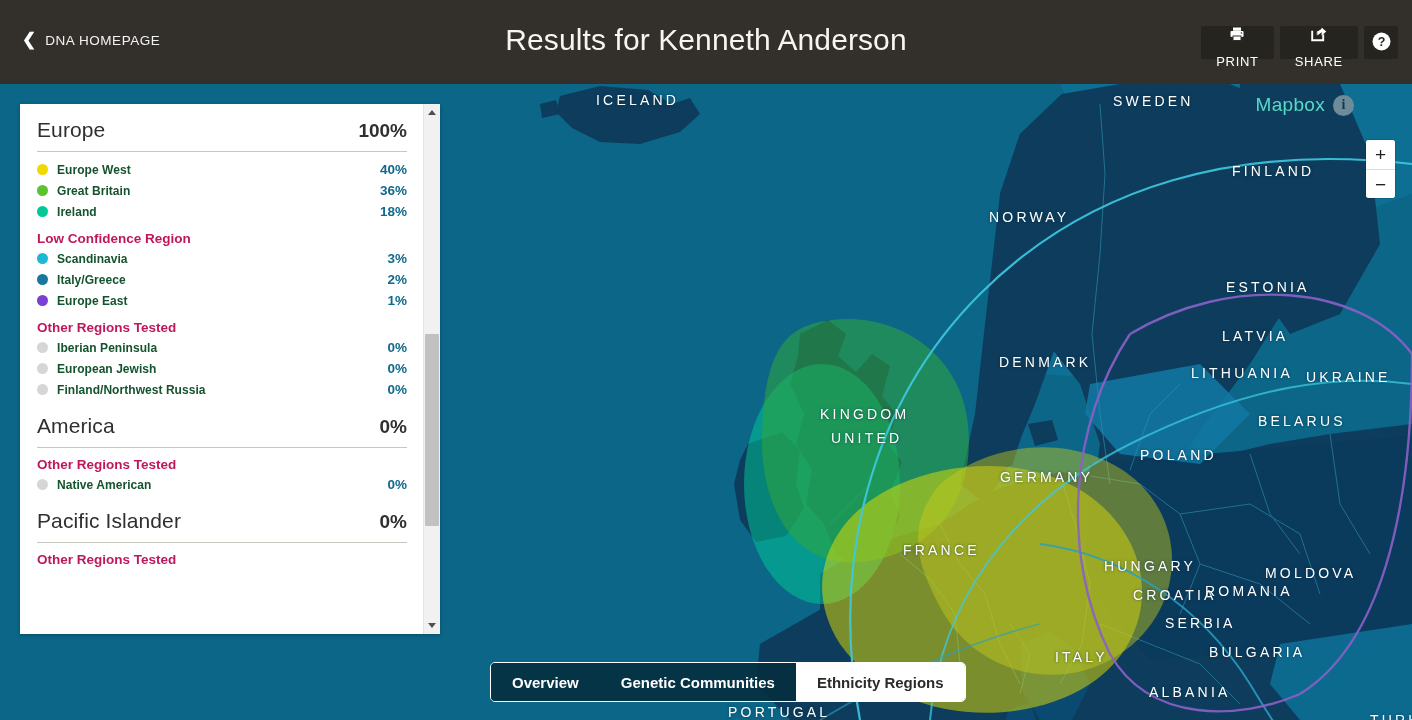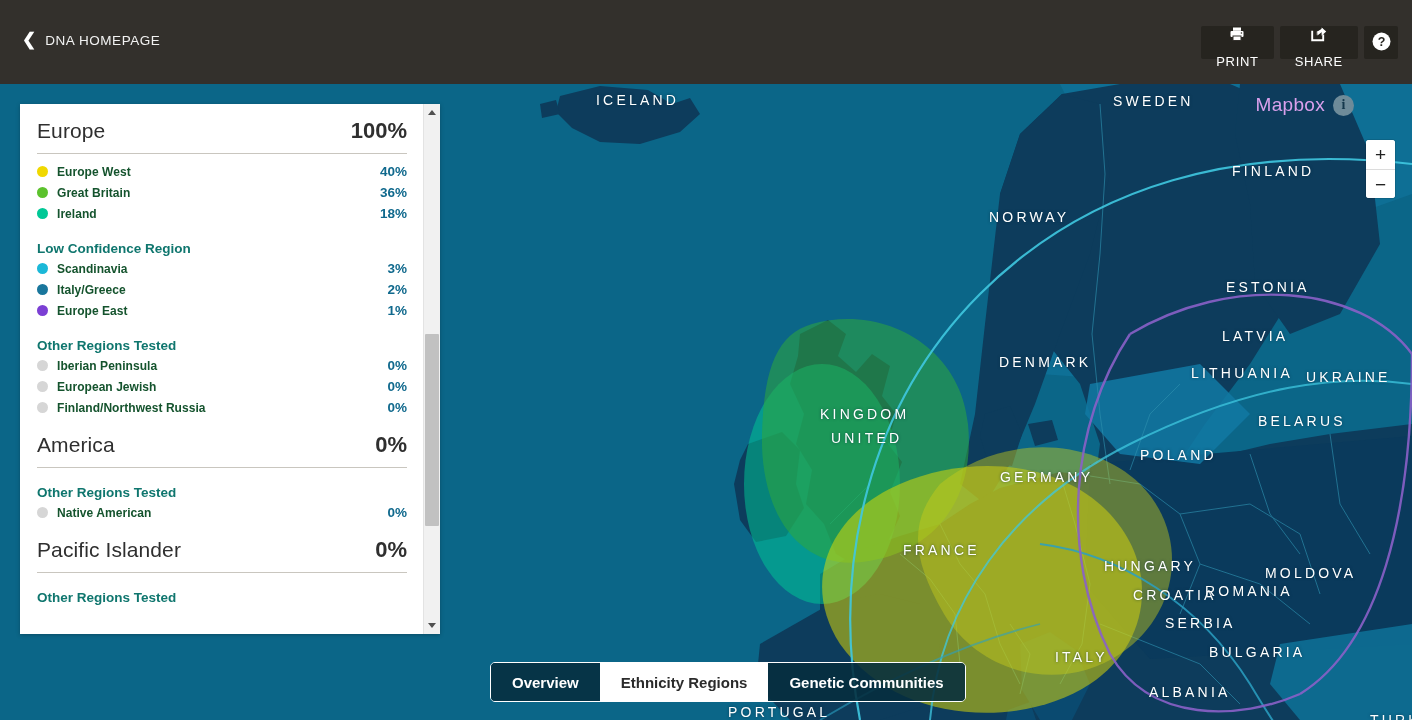--- a/index.html
+++ b/index.html
@@ -78,21 +78,21 @@
     pointer-events: none;
   }
 
   
   #mapbox-attr {
     position: absolute; right: 58px; top: 10px;
     display: flex; align-items: center; gap: 8px;
     z-index: 20;
   }
   #mapbox-wordmark {
-    font-size: 19px; color: #f0abfc; letter-spacing: 0.3px;
+    font-size: 19px; color: #5eead4; letter-spacing: 0.3px;
     font-family: "Liberation Sans", sans-serif; font-weight: 400;
     opacity: .9;
   }
   #mapbox-info {
     width: 21px; height: 21px; border-radius: 50%;
     background: #6e8b99; color: #14384c;
     display: flex; align-items: center; justify-content: center;
     font-size: 14px; font-weight: 700; font-family: "Liberation Serif", serif;
     cursor: pointer;
   }
@@ -150,26 +150,26 @@
     top: 230px; height: 192px;
     background: #c1c1c1; border-radius: 1px;
     cursor: grab;
   }
 
   .grp-head {
     display: flex; align-items: baseline; justify-content: space-between;
     padding-top: 14px;
   }
   .grp-name { font-size: 21px; font-weight: 400; color: #2f2f2f; letter-spacing: .1px; }
-  .grp-pct  { font-size: 22px; font-weight: 700; color: #2f2f2f; }
+  .grp-pct  { font-size: 19px; font-weight: 700; color: #2f2f2f; }
   .grp-rule { border-bottom: 1px solid #c9c6bf; margin-top: 9px; }
 
   .sub-head {
-    font-size: 13.5px; font-weight: 700; color: #0f766e;
-    margin-top: 17px; margin-bottom: 2px;
+    font-size: 13.5px; font-weight: 700; color: #be185d;
+    margin-top: 9px; margin-bottom: 2px;
   }
 
   .region-row {
     display: flex; align-items: center;
     padding: 3px 0 3px 0;
     cursor: pointer;
   }
   .region-dot {
     flex: 0 0 auto;
     width: 11px; height: 11px; border-radius: 50%;
@@ -322,31 +322,32 @@
       <span id="mapbox-info">i</span>
     </div>
 
     <div id="zoom-controls">
       <button class="zoom-btn" id="zoom-in">+</button>
       <button class="zoom-btn" id="zoom-out">−</button>
     </div>
 
     <div id="tabbar">
         <button class="tab">Overview</button>
+        <button class="tab">Genetic Communities</button>
         <button class="tab selected">Ethnicity Regions</button>
-        <button class="tab">Genetic Communities</button>
       </div>
   </div>
 
   <div id="header">
     <a id="back-link" href="#">
       <span class="chev">❮</span>
       <span class="lbl">DNA HOMEPAGE</span>
     </a>
 
+    <div id="page-title">Results for Kenneth Anderson</div>
 
     <div id="header-actions">
       <button class="hdr-btn">
         <span>
           <svg width="16" height="16" viewBox="0 0 16 16" aria-hidden="true">
             <rect x="4" y="1.5" width="8" height="3.3" fill="#fff"></rect>
             <rect x="1.5" y="5" width="13" height="6" rx="1" fill="#fff"></rect>
             <rect x="4" y="10" width="8" height="4.5" fill="#fff" stroke="#33302c" stroke-width="1"></rect>
             <circle cx="12.4" cy="7" r="0.8" fill="#33302c"></circle>
           </svg>

